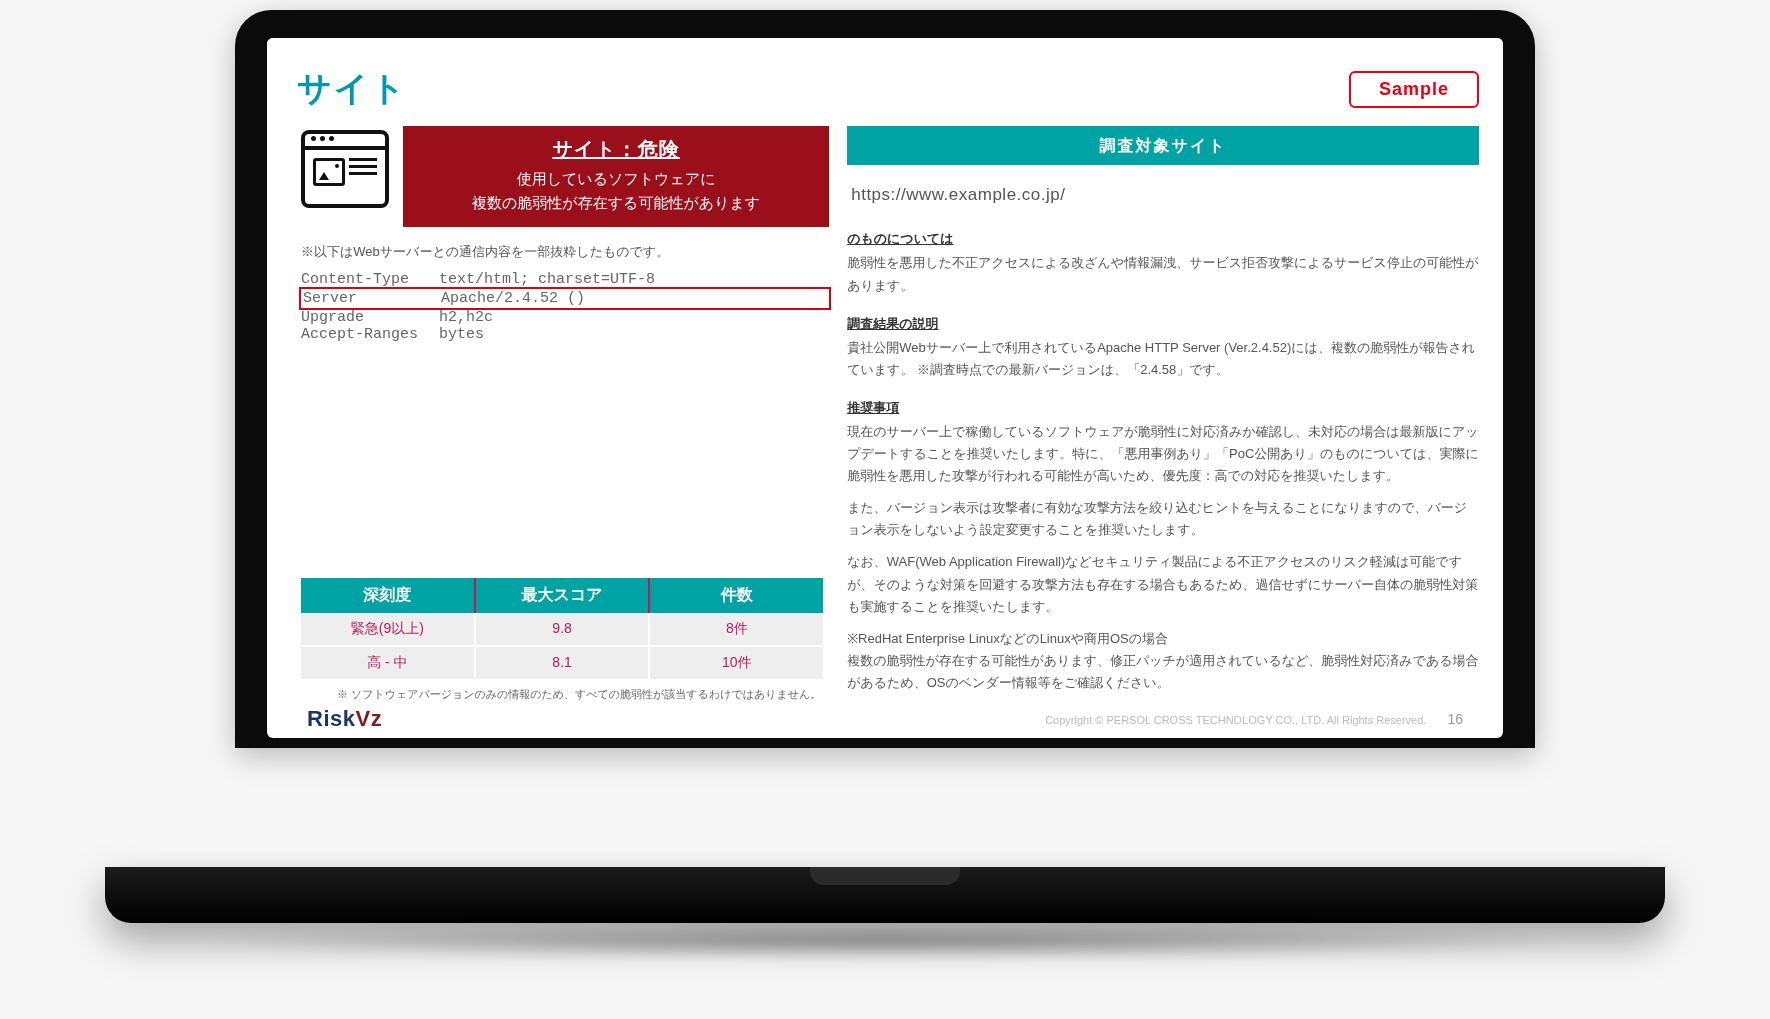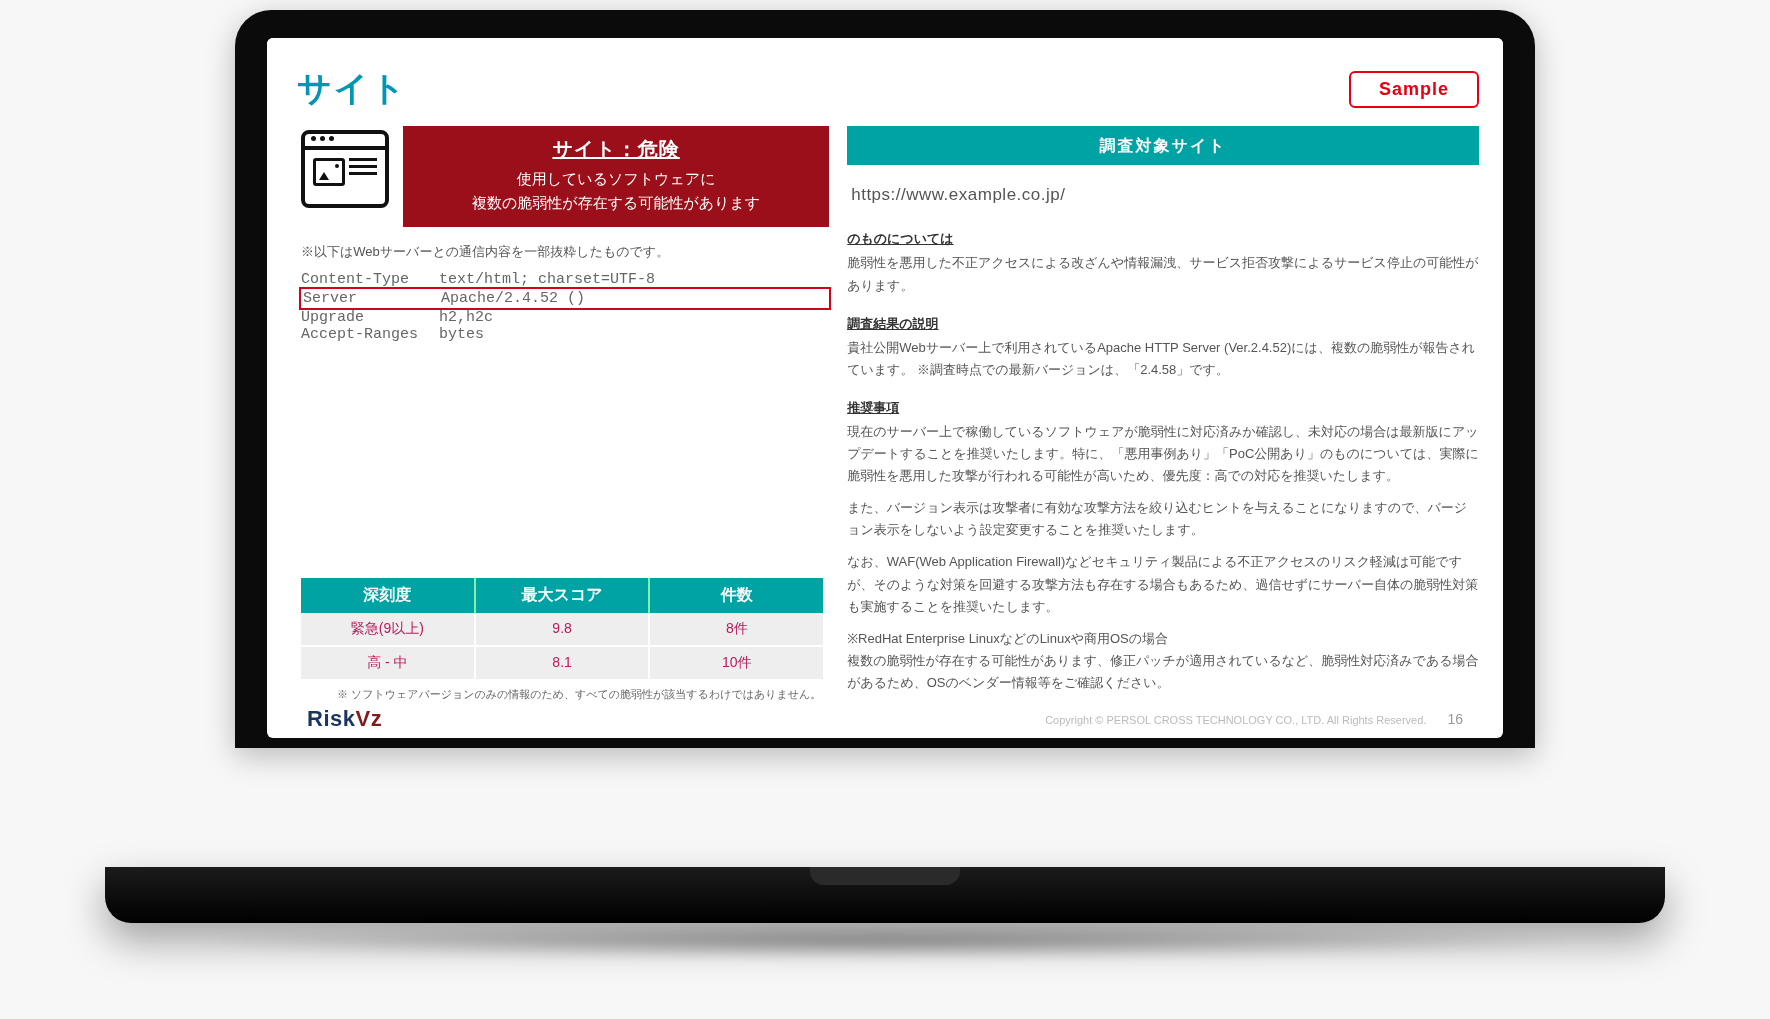--- a/index.html
+++ b/index.html
@@ -50,21 +50,21 @@
   .danger-title{font-size:20px;font-weight:700;text-decoration:underline;letter-spacing:1px;}
   .danger-desc{font-size:15px;line-height:1.6;margin-top:4px;}
   .note{font-size:13px;color:#555;margin:16px 0 10px 10px;}
   .headers-table{font-family:"Courier New",monospace;font-size:15px;color:#666;margin-left:10px;}
   .headers-table .row{display:flex;gap:8px;}
   .headers-table .key{width:130px;white-space:nowrap;}
   .headers-table .val{flex:1;}
   .row.highlight{border:2px solid #d0021b;padding:1px 2px;margin:-1px -2px;}
   .severity-table{margin-top:auto;margin-left:10px;margin-right:6px;}
   .severity-table .thead{display:flex;background:#00a3a3;color:#fff;font-weight:600;text-align:center;}
-  .severity-table .thead > div{flex:1;padding:7px 0;border-right:2px solid #86efac;}
+  .severity-table .thead > div{flex:1;padding:7px 0;border-right:2px solid #be185d;}
   .severity-table .thead > div:last-child{border-right:none;}
   .severity-table .tr{display:flex;text-align:center;border-bottom:2px solid #fff;}
   .severity-table .tr > div{flex:1;padding:7px 0;background:#eeeeee;border-right:2px solid #fff;color:#be185d;font-size:14px;}
   .severity-table .tr > div:last-child{border-right:none;}
   .footnote{font-size:11px;color:#666;text-align:right;margin:6px 8px 0 0;}
   .target-head{background:#00a3a3;color:#fff;text-align:center;padding:6px 0;font-size:16px;font-weight:600;letter-spacing:2px;}
   .target-url{font-size:17px;color:#555;padding:16px 4px 10px 4px;letter-spacing:.5px;}
   .sec-title{font-weight:700;text-decoration:underline;margin-top:8px;color:#333;}
   .sec-body{color:#555;margin:2px 0 8px 0;}
   .slide-footer{

